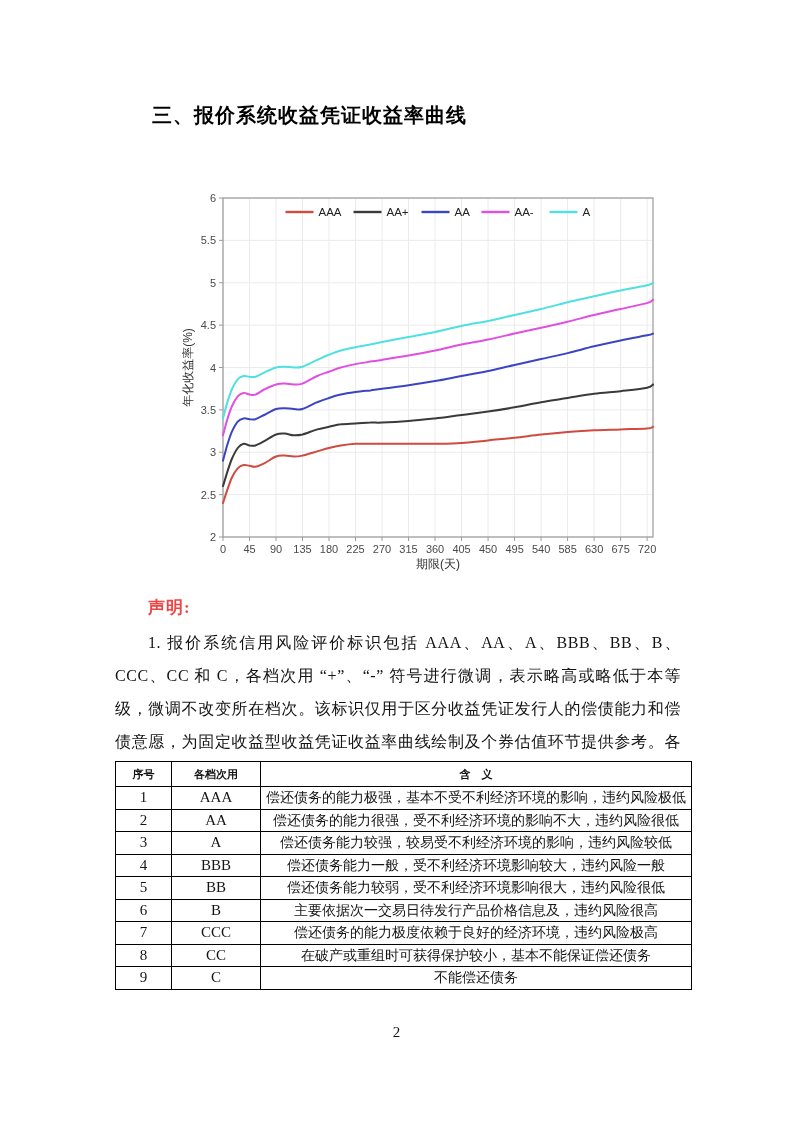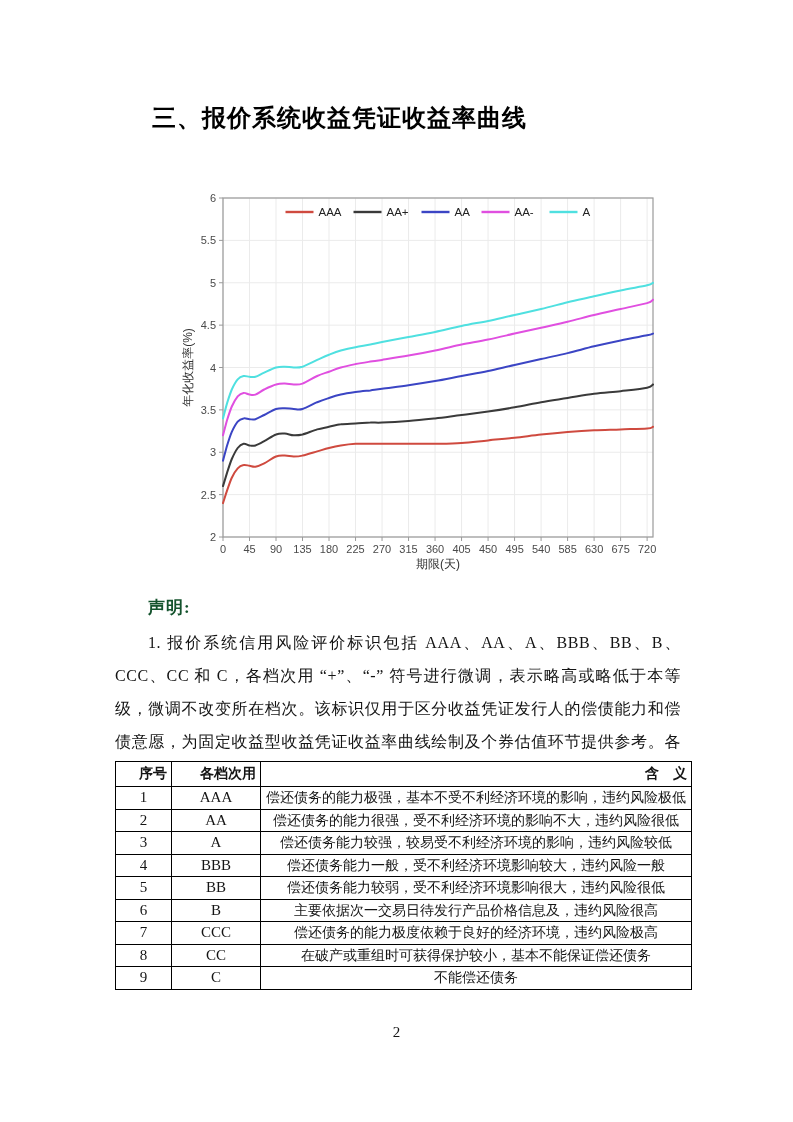--- a/index.html
+++ b/index.html
@@ -4,45 +4,45 @@
 <style>
   html,body{margin:0;padding:0;background:#ffffff;}
   .page{
     position:relative;width:793px;height:1122px;background:#fff;
     font-family:"Liberation Serif","DejaVu Serif",serif;color:#121212;
     overflow:hidden;margin:0 auto;
   }
   .heading{
     position:absolute;left:152px;top:102px;
     font-family:"Liberation Sans","DejaVu Sans",sans-serif;
-    font-weight:bold;font-size:24px;letter-spacing:1px;color:#000;
+    font-weight:bold;font-size:20px;letter-spacing:1px;color:#000;
   }
   .chart-wrap{position:absolute;left:180px;top:186px;width:500px;height:390px;}
   .decl-title{
     position:absolute;left:148px;top:596px;
-    font-weight:bold;font-size:17px;letter-spacing:1px;color:#14532d;
+    font-weight:bold;font-size:17px;letter-spacing:1px;color:#ef4444;
   }
   .para{
     position:absolute;left:115px;width:566px;
     font-size:16px;line-height:33px;text-align:justify;
     text-indent:33px;letter-spacing:0.6px;color:#141414;
   }
   .para1{top:626px;}
   .para2{top:988px;}
   table.grade{
     position:absolute;left:115px;top:761px;width:577px;
     border-collapse:collapse;table-layout:fixed;
     font-size:15px;color:#141414;background:#fff;
   }
   table.grade th,table.grade td{
     border:1px solid #000;padding:0 4px;overflow:hidden;white-space:nowrap;
   }
   table.grade th{
     font-family:"Liberation Sans","DejaVu Sans",sans-serif;
-    font-weight:bold;height:24px;text-align:right;font-size:14px;
+    font-weight:bold;height:24px;text-align:center;font-size:11px;
   }
   table.grade td{height:21.5px;line-height:21.5px;}
   td.c-idx,td.c-sym{text-align:center;}
   td.c-meaning{text-align:center;font-size:14px;padding-left:8px;}
   .pageno{
     position:absolute;left:0;top:1024px;width:793px;text-align:center;
     font-size:15px;color:#141414;
   }
   svg text{font-family:"Liberation Sans","DejaVu Sans",sans-serif;}
 </style>

